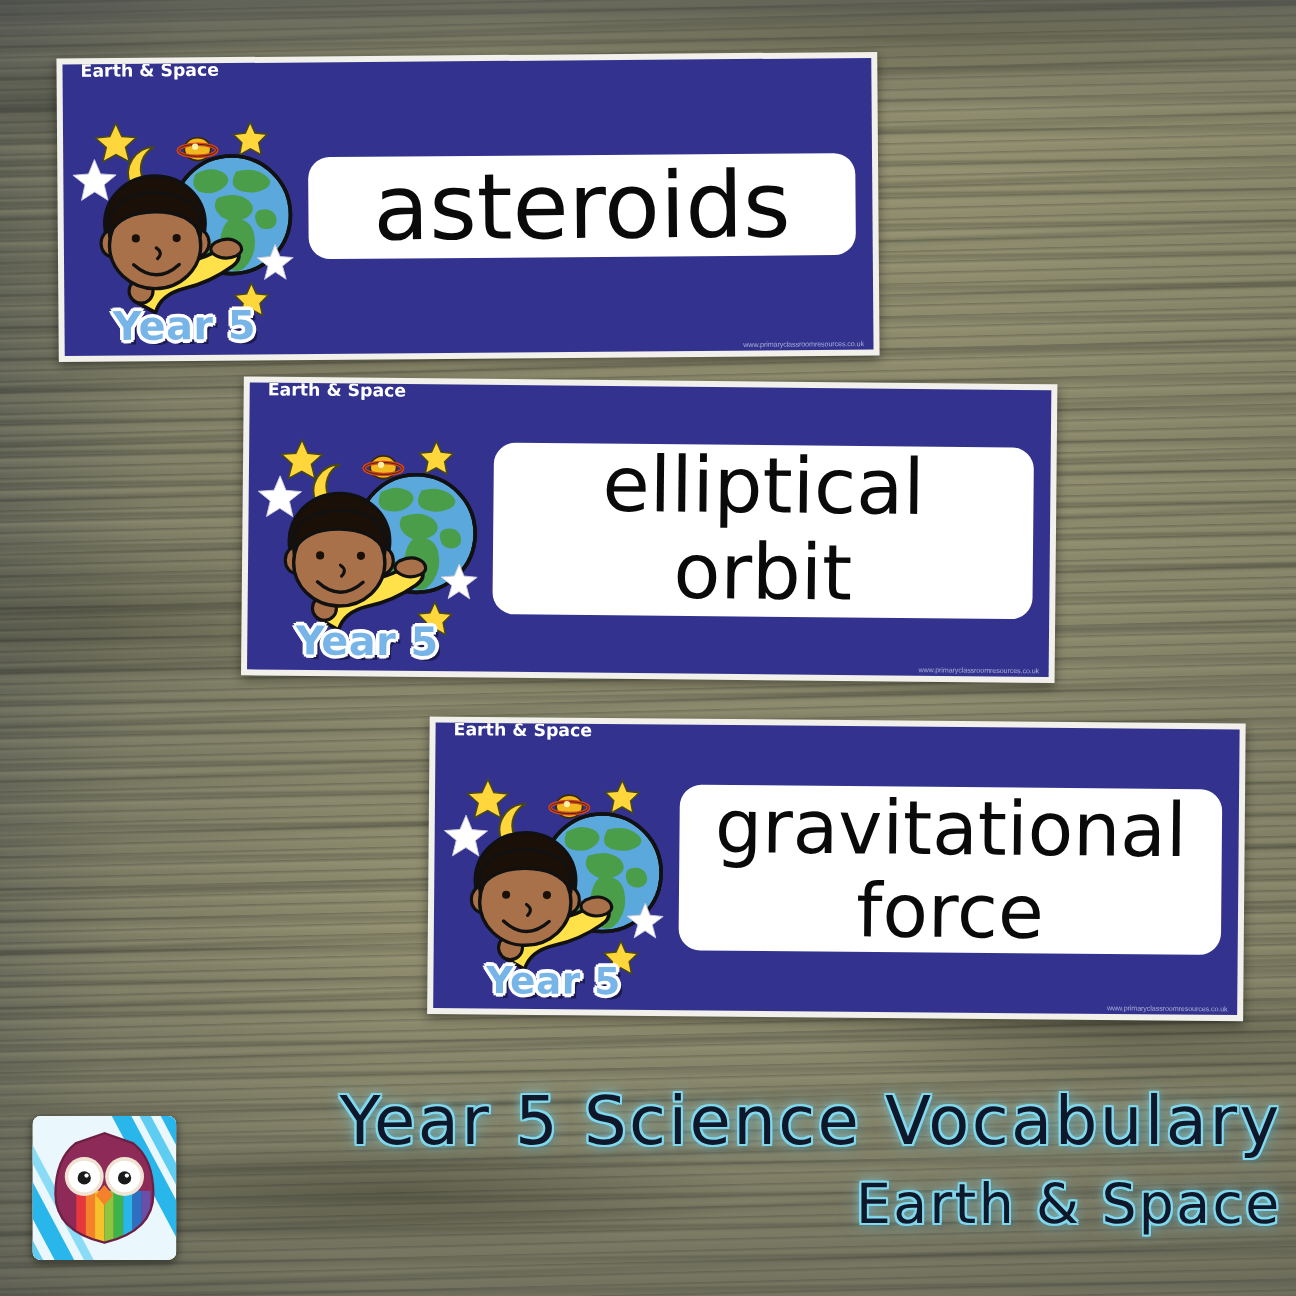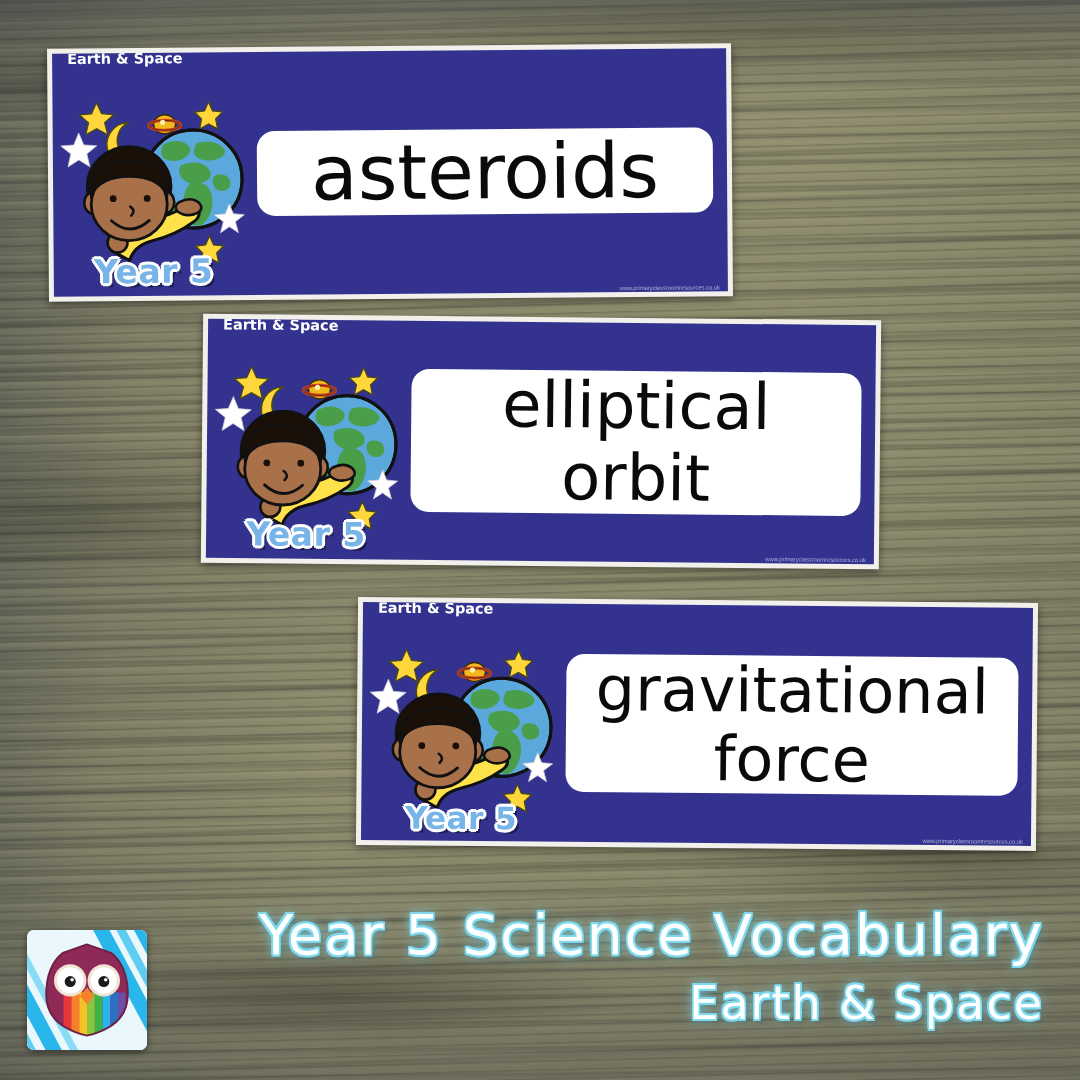--- a/index.html
+++ b/index.html
@@ -173,23 +173,23 @@
   #card-2 .word-text{font-size:64px;}
   #card-3 .word-text{font-size:62px;}
 
   #card-1 .year-badge{font-size:33px;}
   #card-2 .year-badge{font-size:33px;}
   #card-3 .year-badge{font-size:31px;}
 
   
   .poster-title{
     position:absolute;
-    right:36px;
+    right:12px;
     font-family:"DejaVu Sans","Liberation Sans",sans-serif;
-    color:#ffffff;
+    color:#0f172a;
     letter-spacing:2px;
     white-space:nowrap;
     text-shadow:
       0 0 1px #8fe6f5,
       -1.6px 0 #7fd8ee, 1.6px 0 #7fd8ee, 0 -1.6px #7fd8ee, 0 1.6px #7fd8ee,
       -1.6px -1.6px #7fd8ee, 1.6px -1.6px #7fd8ee,
       -1.6px 1.6px #7fd8ee, 1.6px 1.6px #7fd8ee,
       0 0 8px rgba(130,225,245,.9),
       0 0 16px rgba(110,215,240,.55),
       2px 3px 5px rgba(0,0,0,.35);

